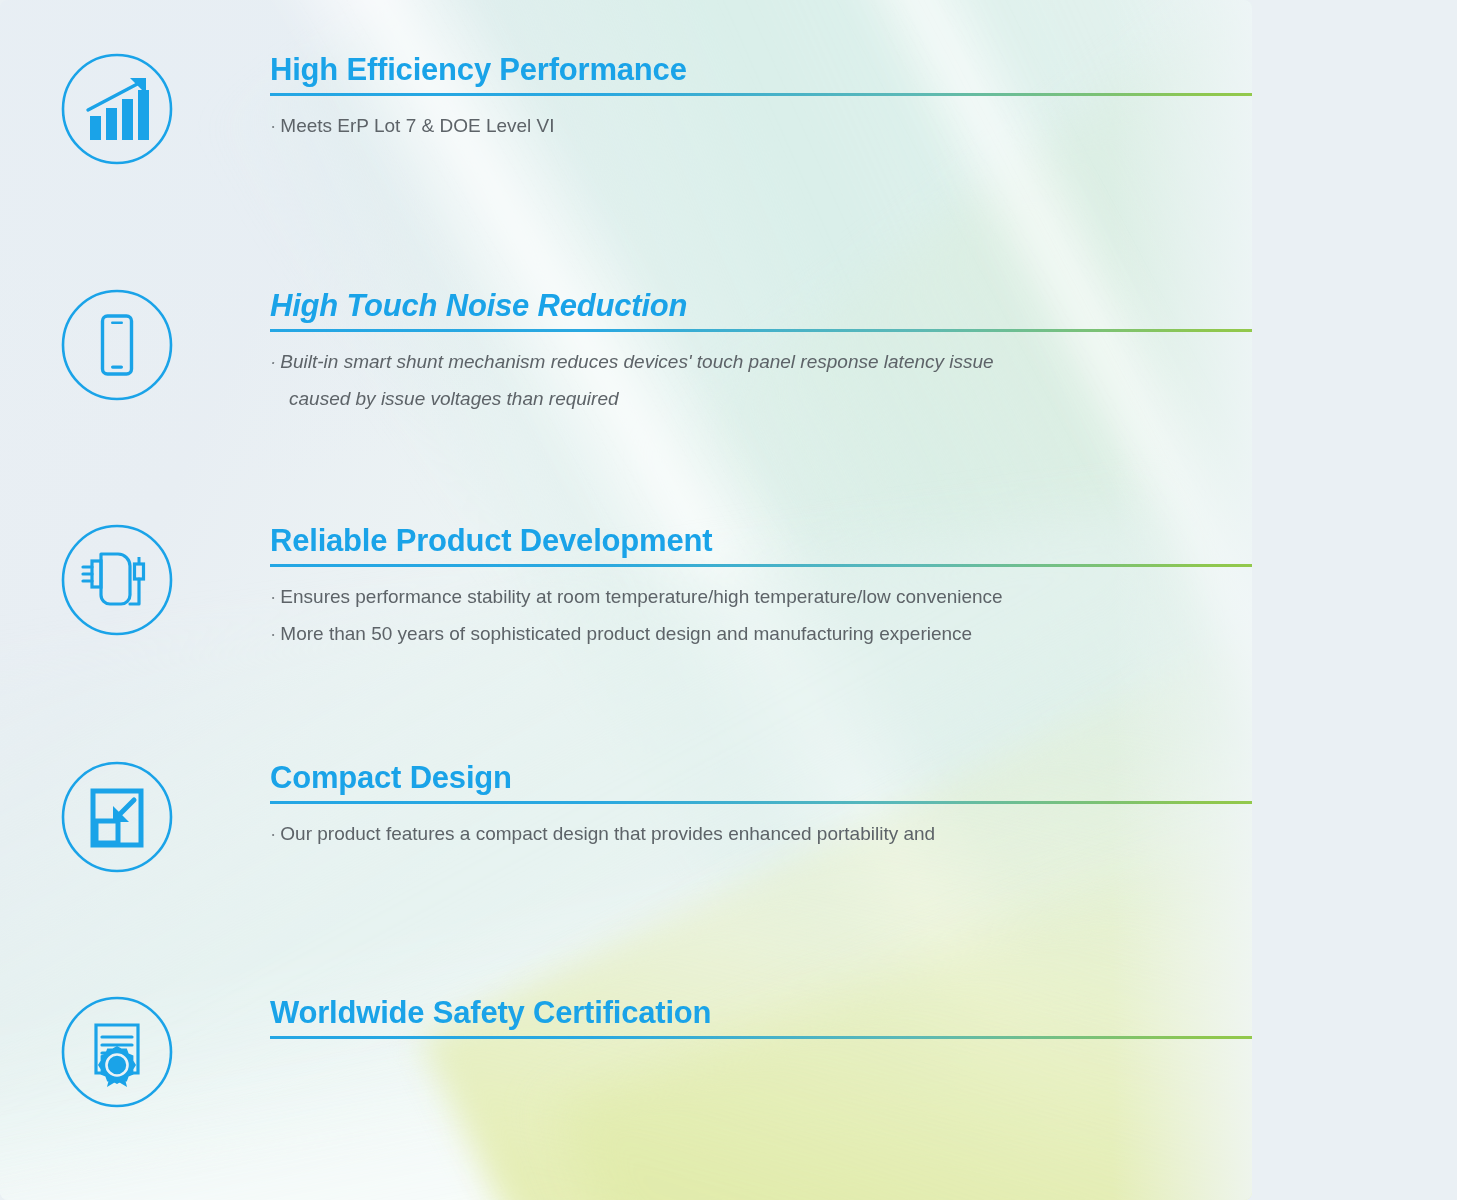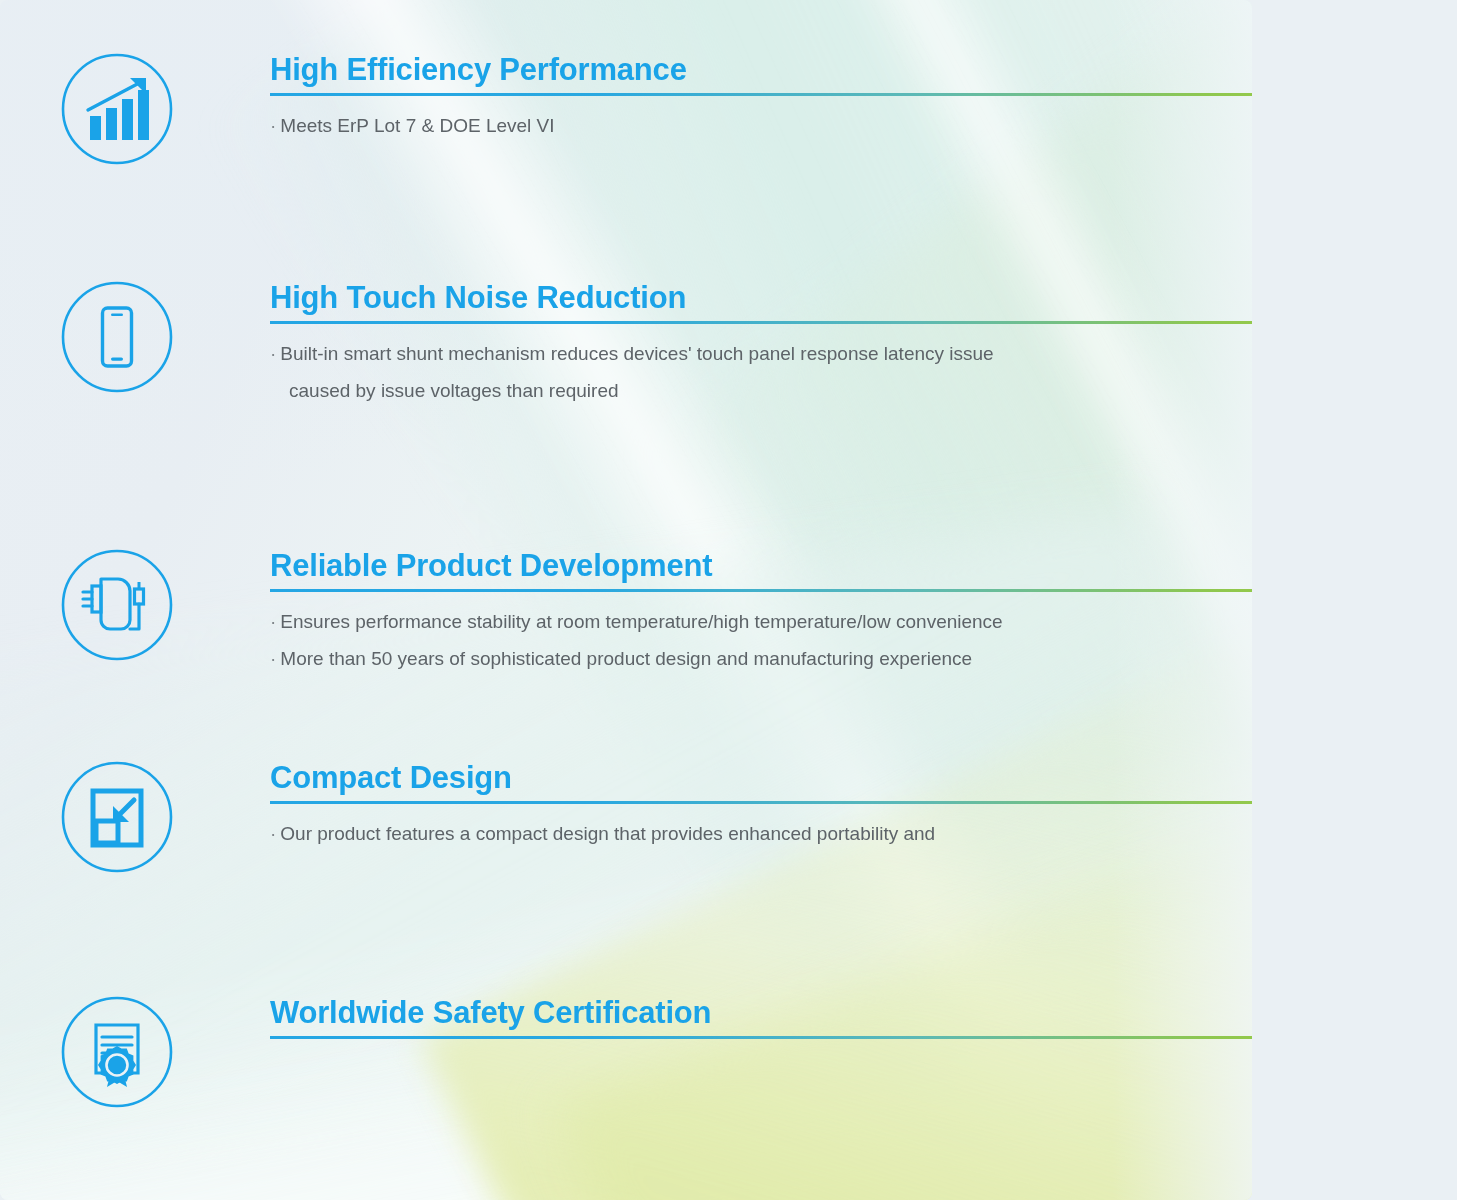--- a/index.html
+++ b/index.html
@@ -213,21 +213,21 @@
         <div class="feature-title">High Efficiency Performance</div>
         <div class="divider"></div>
         <div class="bullets">
           <div class="bullet">
             <span class="dot">·</span><span>Meets ErP Lot 7 &amp; DOE Level VI</span>
           </div>
         </div>
       </div>
     </div>
 
-    <div class="feature" style="left:60px; top:280px; width:1330px; height:190px;">
+    <div class="feature" style="left:60px; top:288px; width:1330px; height:190px;font-style:italic;">
       <div class="icon-wrap">
         <svg width="114" height="114" viewBox="0 0 114 114" aria-hidden="true">
           <circle cx="57" cy="57" r="54" fill="none" stroke="#1aa3e8" stroke-width="2.6"></circle>
           <rect x="42.5" y="28" width="29" height="58" rx="5" ry="5" fill="none" stroke="#1aa3e8" stroke-width="3.4"></rect>
           <rect x="51" y="33.5" width="12" height="2.4" rx="1.2" fill="#1aa3e8"></rect>
           <rect x="51" y="77.5" width="12" height="3.2" rx="1.6" fill="#1aa3e8"></rect>
         </svg>
       </div>
       <div class="feature-body">
         <div class="feature-title">High Touch Noise Reduction</div>
@@ -236,21 +236,21 @@
           <div class="bullet">
             <span class="dot">·</span><span>Built-in smart shunt mechanism reduces devices' touch panel response latency issue</span>
           </div>
           <div class="bullet">
             <span class="cont">caused by issue voltages than required</span>
           </div>
         </div>
       </div>
     </div>
 
-    <div class="feature" style="left:60px; top:548px; width:1330px; height:190px;">
+    <div class="feature" style="left:60px; top:523px; width:1330px; height:190px;">
       <div class="icon-wrap">
         <svg width="114" height="114" viewBox="0 0 114 114" aria-hidden="true">
           <circle cx="57" cy="57" r="54" fill="none" stroke="#1aa3e8" stroke-width="2.6"></circle>
 
           <path d="M41 31 H58 a12 12 0 0 1 12 12 V72 a9 9 0 0 1 -9 9 H50 a9 9 0 0 1 -9 -9 V31 Z" fill="none" stroke="#1aa3e8" stroke-width="3.2" stroke-linejoin="round"></path>
 
           <rect x="32" y="38" width="9" height="26" fill="none" stroke="#1aa3e8" stroke-width="3.2"></rect>
           <path d="M32 44 H23 M32 51 H23 M32 58 H23" stroke="#1aa3e8" stroke-width="3.2" stroke-linecap="round"></path>
 
           <path d="M70 81 H79 V56" fill="none" stroke="#1aa3e8" stroke-width="3.2" stroke-linecap="round" stroke-linejoin="round"></path>

